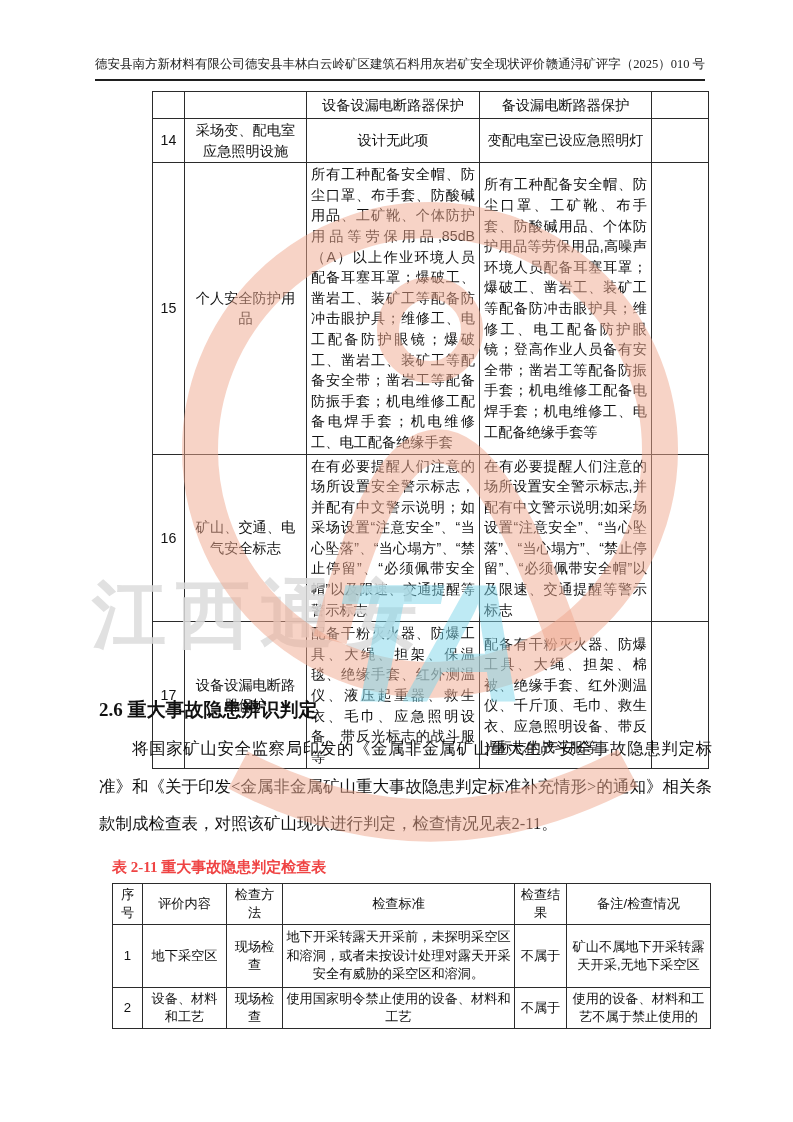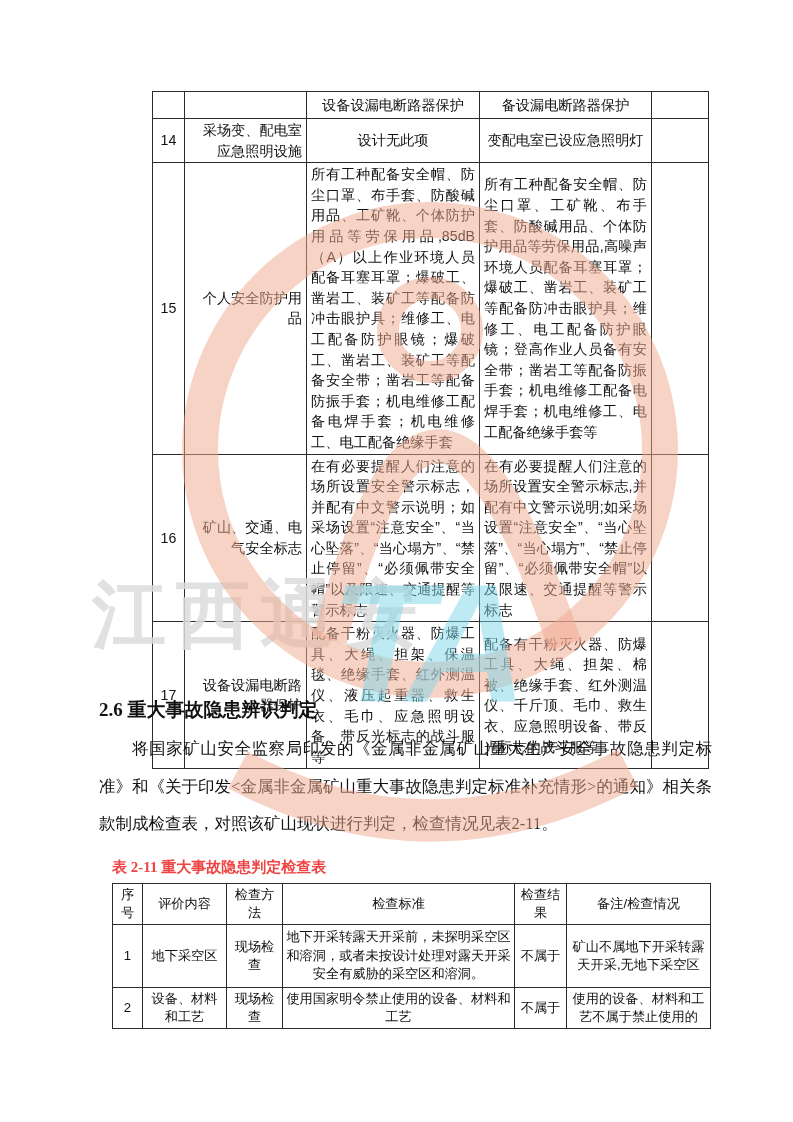--- a/index.html
+++ b/index.html
@@ -16,21 +16,21 @@
     font-family:"Liberation Serif", serif;
   }
   
   table{border-collapse:collapse;}
   .t1{
     position:absolute; left:152px; top:91px; width:556px; table-layout:fixed;
     font-family:"Liberation Sans", sans-serif; font-size:14.2px; color:#111;
   }
   .t1 td{border:1px solid #2b2b2b; padding:1px 4px; line-height:1.45; vertical-align:middle;}
   .t1 .c-seq{text-align:center;}
-  .t1 .c-item{text-align:right;margin-top:20px;}
+  .t1 .c-item{text-align:center;margin-top:20px;}
   .t1 .c-just{text-align:justify; text-justify:inter-ideograph;}
   .t1 .c-ctr{text-align:center;}
   .t1 .rp td{height:24px;}
   .t1 .r14 td{height:40px;}
   
   .sec-h{
     position:absolute; left:99px; top:697px; font-size:19px; font-weight:bold;
     font-family:"Liberation Serif", serif; color:#111;
   }
   .para{
@@ -71,20 +71,24 @@
     font-style:italic; color:rgba(125,213,233,0.50); letter-spacing:-14px;
     font-family:"Liberation Sans", sans-serif;
   }
   .wm-svg{position:absolute; left:0; top:0;}
 </style>
 </head>
 <body>
 
 <div class="page">
 
+  <div class="hdr">
+    <span>德安县南方新材料有限公司德安县丰林白云岭矿区建筑石料用灰岩矿安全现状评价</span>
+    <span>赣通浔矿评字（2025）010 号</span>
+  </div>
 
   <table class="t1">
     <colgroup>
       <col style="width:32px">
         <col style="width:122px">
         <col style="width:173px">
         <col style="width:172px">
         <col style="width:57px">
     </colgroup>
     <tbody>

